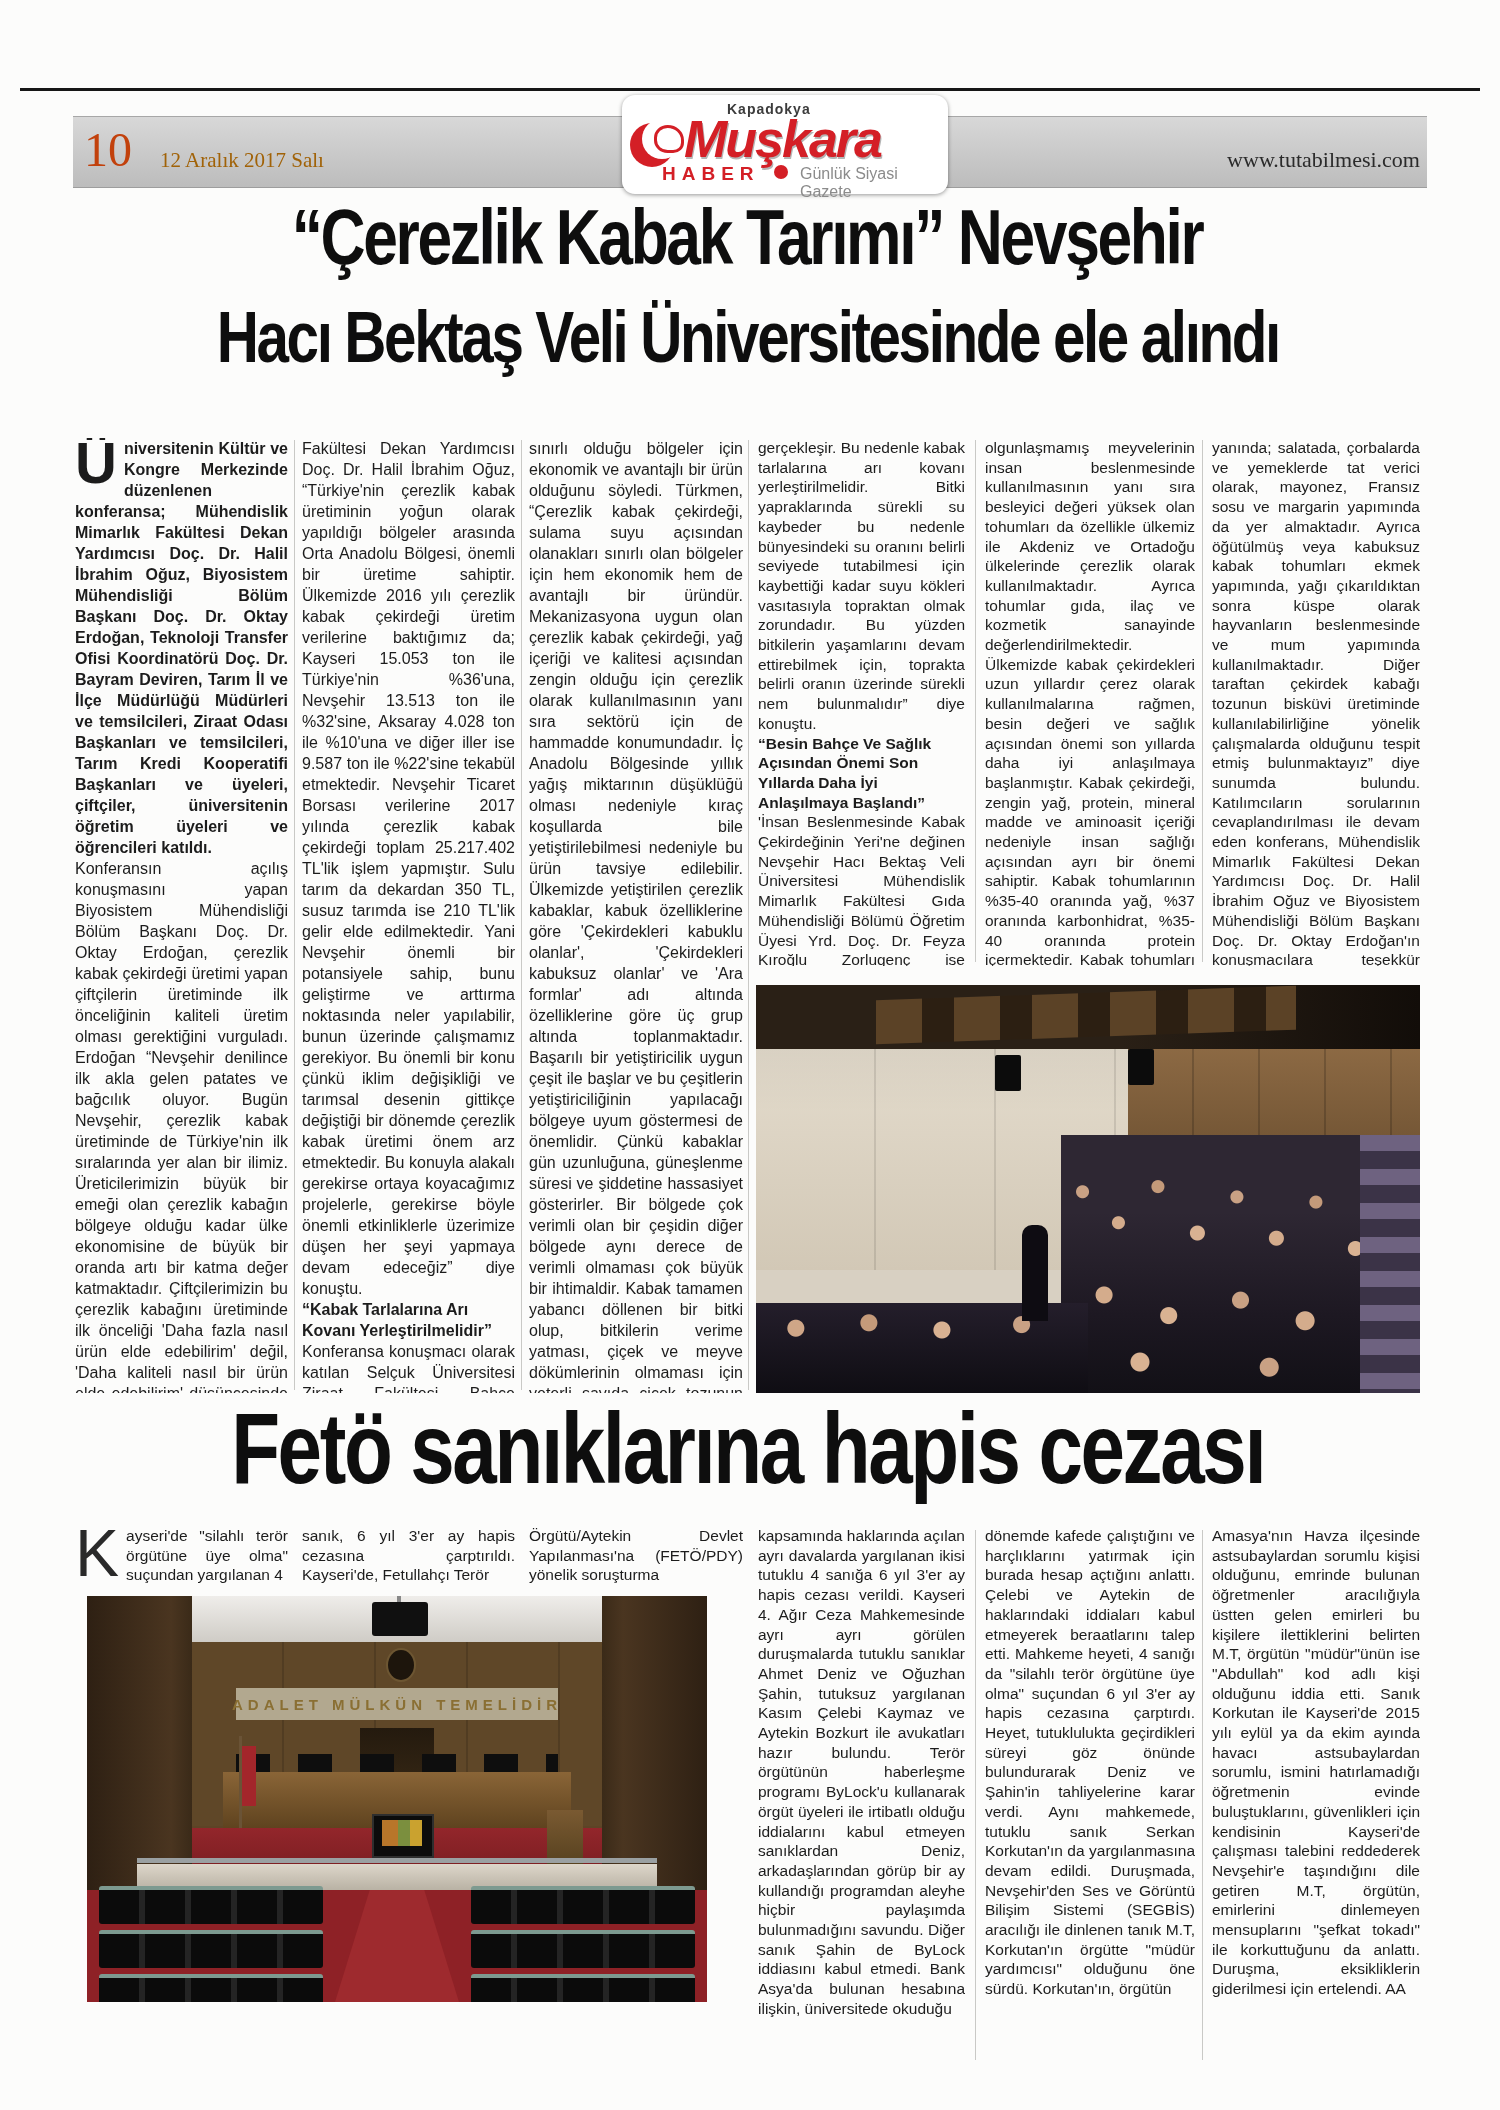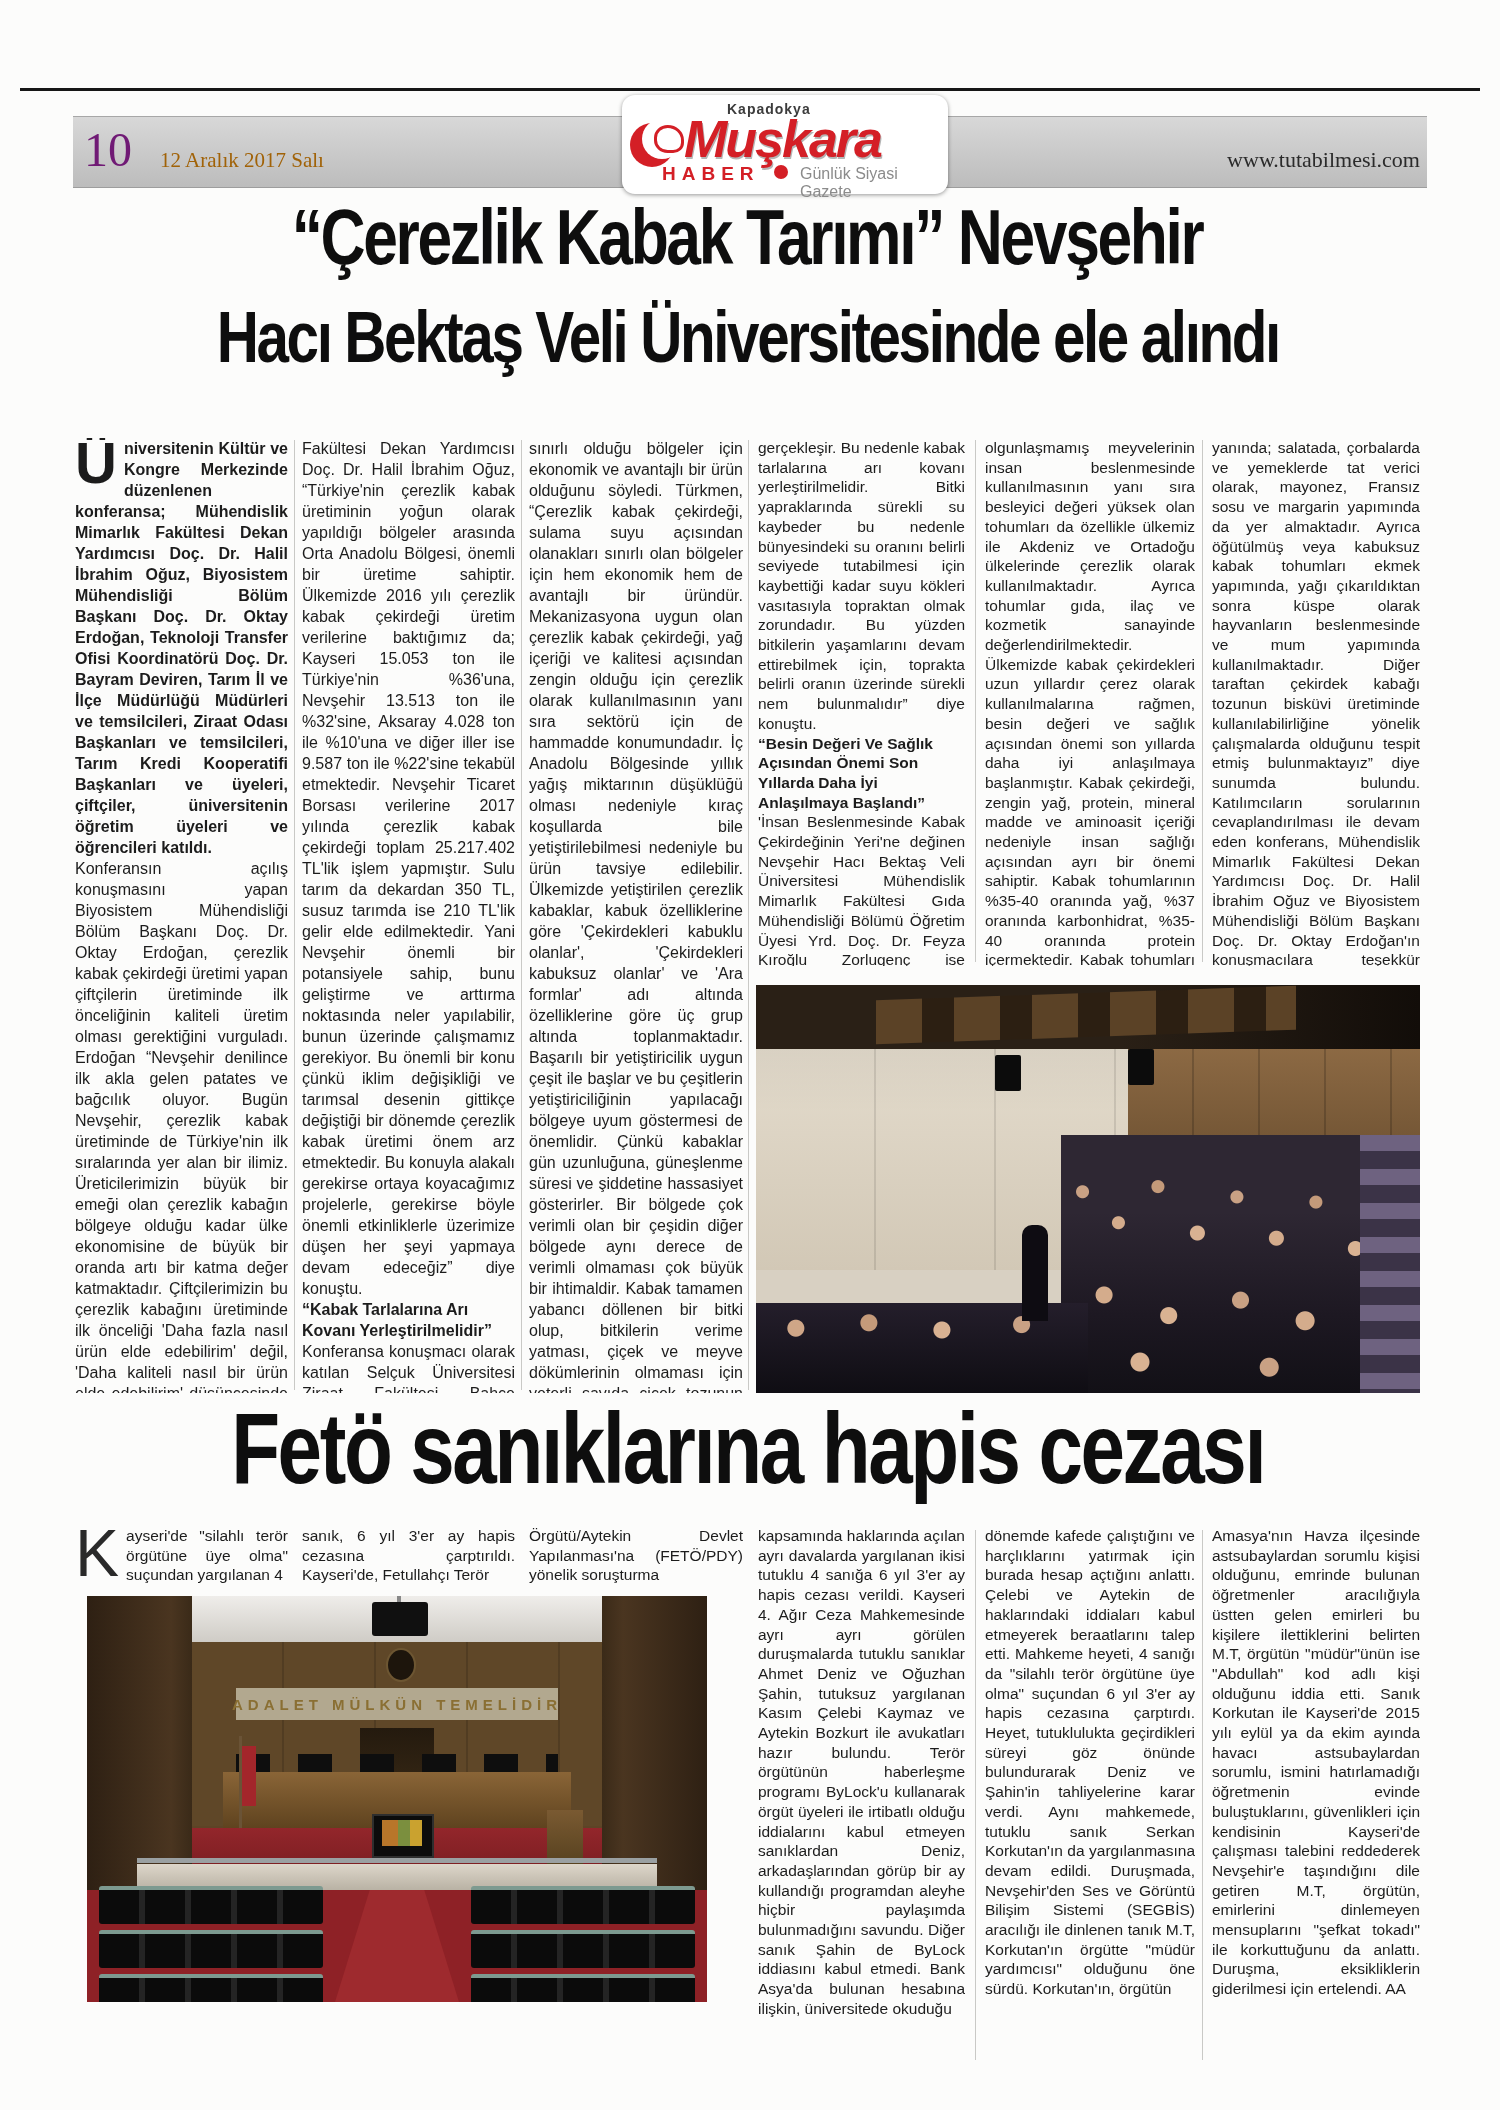--- a/index.html
+++ b/index.html
@@ -4,21 +4,21 @@
 <style>
   html,body{margin:0;padding:0;background:#e9e9e9;}
   .page{position:relative;width:1500px;height:2110px;background:#fcfcfb;overflow:hidden;
         font-family:"Liberation Sans", sans-serif;color:#1c1c1c;}
   .abs{position:absolute;}
 
   
   .top-hairline{left:20px;top:88px;width:1460px;height:3px;background:#161616;}
   .masthead{left:73px;top:116px;width:1354px;height:70px;
             background:linear-gradient(#d8d8d8,#bcbcbc);border-top:1px solid #a7a7a7;border-bottom:1px solid #9d9d9d;}
-  .pageno{left:84px;top:122px;font-family:"Liberation Serif",serif;font-size:48px;color:#701a75;}
+  .pageno{left:84px;top:122px;font-family:"Liberation Serif",serif;font-size:48px;color:#c2410c;}
   .date{left:160px;top:148px;font-family:"Liberation Serif",serif;font-size:21px;color:#a16207;}
   .website{left:1130px;top:147px;width:290px;text-align:right;font-family:"Liberation Serif",serif;font-size:22px;color:#2b2b2b;}
 
   .logobox{left:622px;top:95px;width:326px;height:99px;background:#fff;border-radius:13px;
            box-shadow:0 1px 4px rgba(0,0,0,.4);}
   .logo-kapadokya{left:105px;top:6px;font-size:14px;font-weight:bold;color:#3c3c3c;letter-spacing:1px;}
   .logo-name{left:62px;top:14px;font-size:52px;font-weight:bold;font-style:italic;color:#d41f26;
              letter-spacing:-2px;text-shadow:1px 2px 0 rgba(90,90,90,.45);}
   .logo-haber{left:40px;top:68px;font-size:19px;font-weight:bold;color:#d41f26;letter-spacing:6px;}
   .logo-dot{left:152px;top:70px;width:14px;height:14px;border-radius:50%;background:#d41f26;}
@@ -186,21 +186,21 @@
   <div class="col colA c2">
     <p>Fakültesi Dekan Yardımcısı Doç. Dr. Halil İbrahim Oğuz, “Türkiye'nin çerezlik kabak üretiminin yoğun olarak yapıldığı bölgeler arasında Orta Anadolu Bölgesi, önemli bir üretime sahiptir. Ülkemizde 2016 yılı çerezlik kabak çekirdeği üretim verilerine baktığımız da; Kayseri 15.053 ton ile Türkiye'nin %36'una, Nevşehir 13.513 ton ile %32'sine, Aksaray 4.028 ton ile %10'una ve diğer iller ise 9.587 ton ile %22'sine tekabül etmektedir.  Nevşehir Ticaret Borsası verilerine 2017 yılında çerezlik kabak çekirdeği toplam 25.217.402 TL'lik işlem yapmıştır. Sulu tarım da dekardan 350 TL, susuz tarımda ise 210 TL'lik gelir elde edilmektedir. Yani Nevşehir önemli bir potansiyele sahip, bunu geliştirme ve arttırma noktasında neler yapılabilir, bunun üzerinde çalışmamız gerekiyor.  Bu önemli bir konu çünkü iklim değişikliği ve tarımsal desenin gittikçe değiştiği bir dönemde çerezlik kabak üretimi önem arz etmektedir. Bu konuyla alakalı gerekirse ortaya koyacağımız projelerle, gerekirse böyle önemli etkinliklerle üzerimize düşen her şeyi yapmaya devam edeceğiz” diye konuştu.</p>
     <p class="subhead">“Kabak Tarlalarına Arı Kovanı Yerleştirilmelidir”</p>
     <p>Konferansa konuşmacı olarak katılan Selçuk Üniversitesi Ziraat Fakültesi Bahçe Bitkileri Bölümü Öğretim Üyesi Prof. Dr. Önder Türkmen, çerezlik kabağın sulama olanaklarının</p>
   </div>
   <div class="col colA c3">
     <p>sınırlı olduğu bölgeler için ekonomik ve avantajlı bir ürün olduğunu söyledi.  Türkmen, “Çerezlik kabak çekirdeği, sulama suyu açısından olanakları sınırlı olan bölgeler için hem ekonomik hem de avantajlı bir üründür. Mekanizasyona uygun olan çerezlik kabak çekirdeği, yağ içeriği ve kalitesi açısından zengin olduğu için çerezlik olarak kullanılmasının yanı sıra sektörü için de hammadde konumundadır.  İç Anadolu Bölgesinde yıllık yağış miktarının düşüklüğü olması nedeniyle kıraç koşullarda bile yetiştirilebilmesi nedeniyle bu ürün tavsiye edilebilir. Ülkemizde yetiştirilen çerezlik kabaklar, kabuk özelliklerine göre 'Çekirdekleri kabuklu olanlar', 'Çekirdekleri kabuksuz olanlar' ve 'Ara formlar' adı altında özelliklerine göre üç grup altında toplanmaktadır. Başarılı bir yetiştiricilik uygun çeşit ile başlar ve bu çeşitlerin yetiştiriciliğinin yapılacağı bölgeye uyum göstermesi de önemlidir. Çünkü kabaklar gün uzunluğuna, güneşlenme süresi ve şiddetine hassasiyet gösterirler. Bir bölgede çok verimli olan bir çeşidin diğer bölgede aynı derece de verimli olmaması çok büyük bir ihtimaldir. Kabak tamamen yabancı döllenen bir bitki olup, bitkilerin verime yatması, çiçek ve meyve dökümlerinin olmaması için yeterli sayıda çiçek tozunun dişi çiçek üzerine taşınması gerekir. Bu iş mutlaka böcekler ve arılar vasıtasıyla</p>
   </div>
   <div class="col colB c4">
     <p>gerçekleşir. Bu nedenle kabak tarlalarına arı kovanı yerleştirilmelidir.  Bitki yapraklarında sürekli su kaybeder bu nedenle bünyesindeki su oranını belirli seviyede tutabilmesi için kaybettiği kadar suyu kökleri vasıtasıyla topraktan olmak zorundadır. Bu yüzden bitkilerin yaşamlarını devam ettirebilmek için, toprakta belirli oranın üzerinde sürekli nem bulunmalıdır” diye konuştu.</p>
-    <p class="subhead">“Besin Değeri Ve Sağlık Açısından Önemi Son Yıllarda Daha İyi Anlaşılmaya Başlandı”</p>
+    <p class="subhead">“Besin Bahçe Ve Sağlık Açısından Önemi Son Yıllarda Daha İyi Anlaşılmaya Başlandı”</p>
     <p>'İnsan Beslenmesinde Kabak Çekirdeğinin Yeri'ne değinen Nevşehir Hacı Bektaş Veli Üniversitesi Mühendislik Mimarlık Fakültesi Gıda Mühendisliği Bölümü Öğretim Üyesi Yrd. Doç. Dr. Feyza Kıroğlu Zorlugenç ise “Kabağın olgunlaşmış veya</p>
   </div>
   <div class="col colB c5">
     <p>olgunlaşmamış meyvelerinin insan beslenmesinde kullanılmasının yanı sıra besleyici değeri yüksek olan tohumları da özellikle ülkemiz ile Akdeniz ve Ortadoğu ülkelerinde çerezlik olarak kullanılmaktadır. Ayrıca tohumlar gıda, ilaç ve kozmetik sanayinde değerlendirilmektedir. Ülkemizde kabak çekirdekleri uzun yıllardır çerez olarak kullanılmalarına rağmen, besin değeri ve sağlık açısından önemi son yıllarda daha iyi anlaşılmaya başlanmıştır. Kabak çekirdeği, zengin yağ, protein, mineral madde ve aminoasit içeriği nedeniyle insan sağlığı açısından ayrı bir önemi sahiptir. Kabak tohumlarının %35-40 oranında yağ, %37 oranında karbonhidrat, %35-40 oranında protein içermektedir. Kabak tohumları çerez olarak kullanımının</p>
   </div>
   <div class="col colB c6">
     <p>yanında; salatada, çorbalarda ve yemeklerde tat verici olarak, mayonez, Fransız sosu ve margarin yapımında da yer almaktadır. Ayrıca öğütülmüş veya kabuksuz kabak tohumları ekmek yapımında, yağı çıkarıldıktan sonra küspe olarak hayvanların beslenmesinde ve mum yapımında kullanılmaktadır. Diğer taraftan çekirdek kabağı tozunun bisküvi üretiminde kullanılabilirliğine yönelik çalışmalarda olduğunu tespit etmiş bulunmaktayız” diye sunumda bulundu. Katılımcıların sorularının cevaplandırılması ile devam eden konferans, Mühendislik Mimarlık Fakültesi Dekan Yardımcısı Doç. Dr. Halil İbrahim Oğuz ve Biyosistem Mühendisliği Bölüm Başkanı Doç. Dr. Oktay Erdoğan'ın konuşmacılara teşekkür belgesi ve plaket takdimi ile son buldu. Sezer Altunok</p>
   </div>
 
   <div class="vrule" style="left:294px;top:440px;height:950px;"></div>

